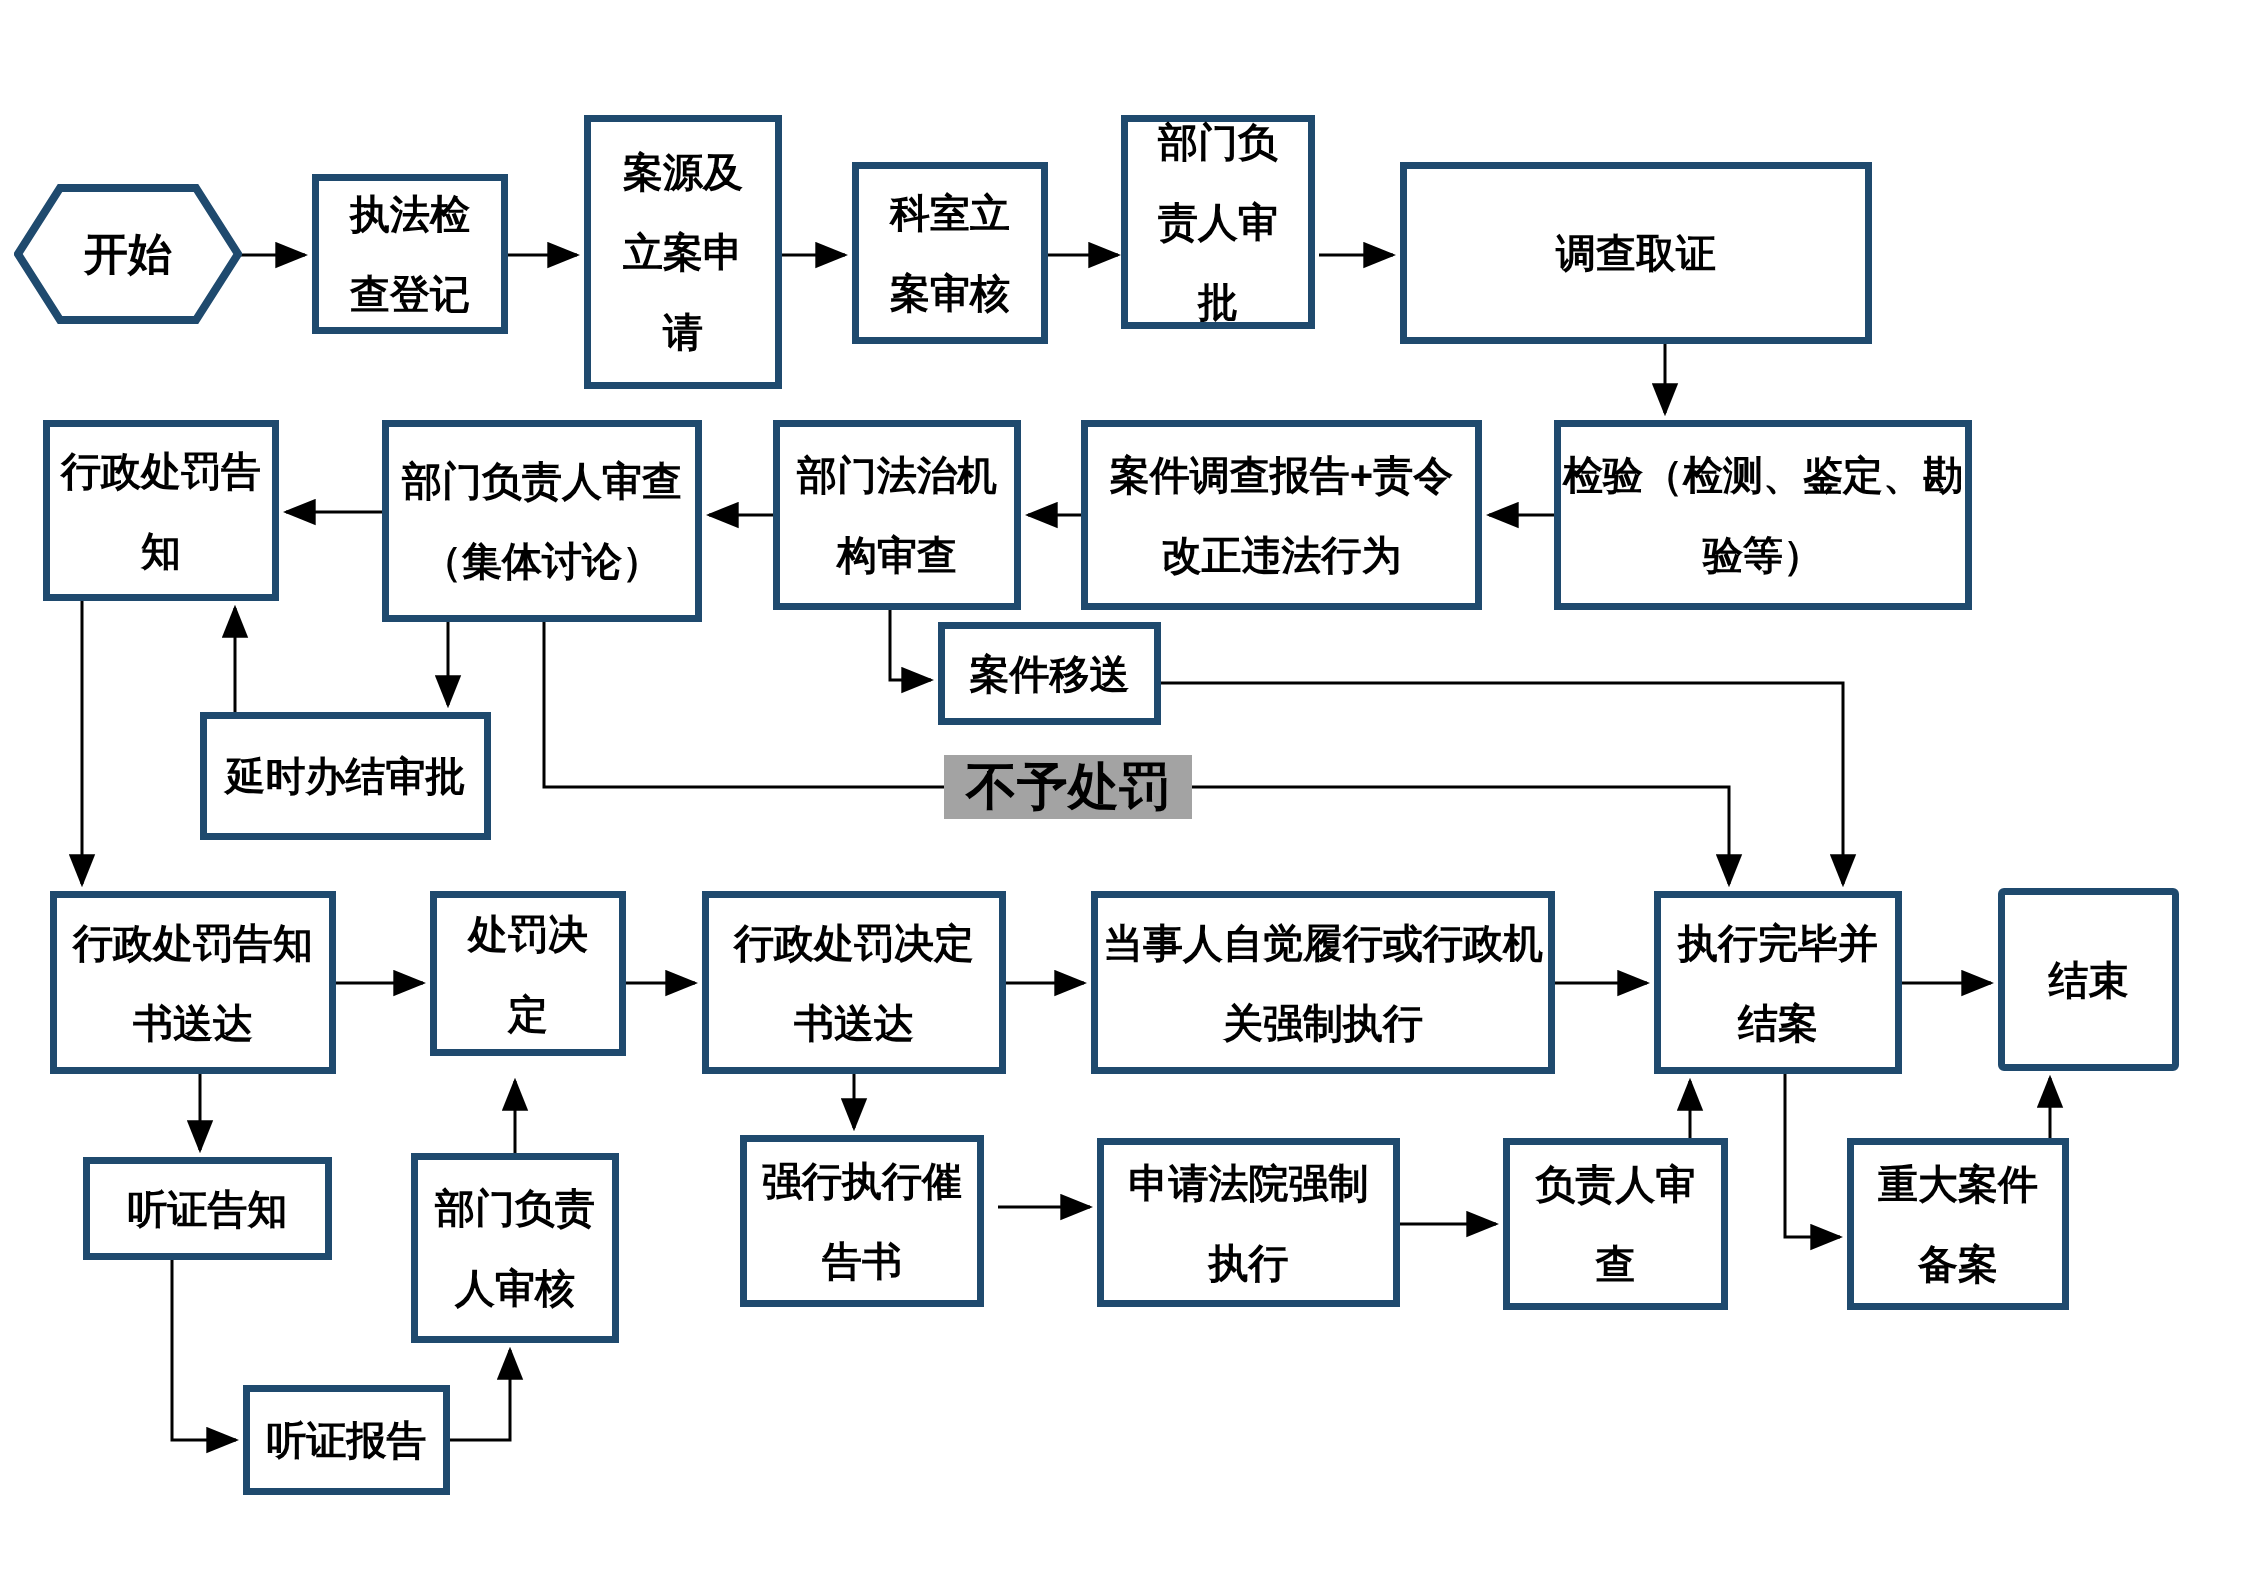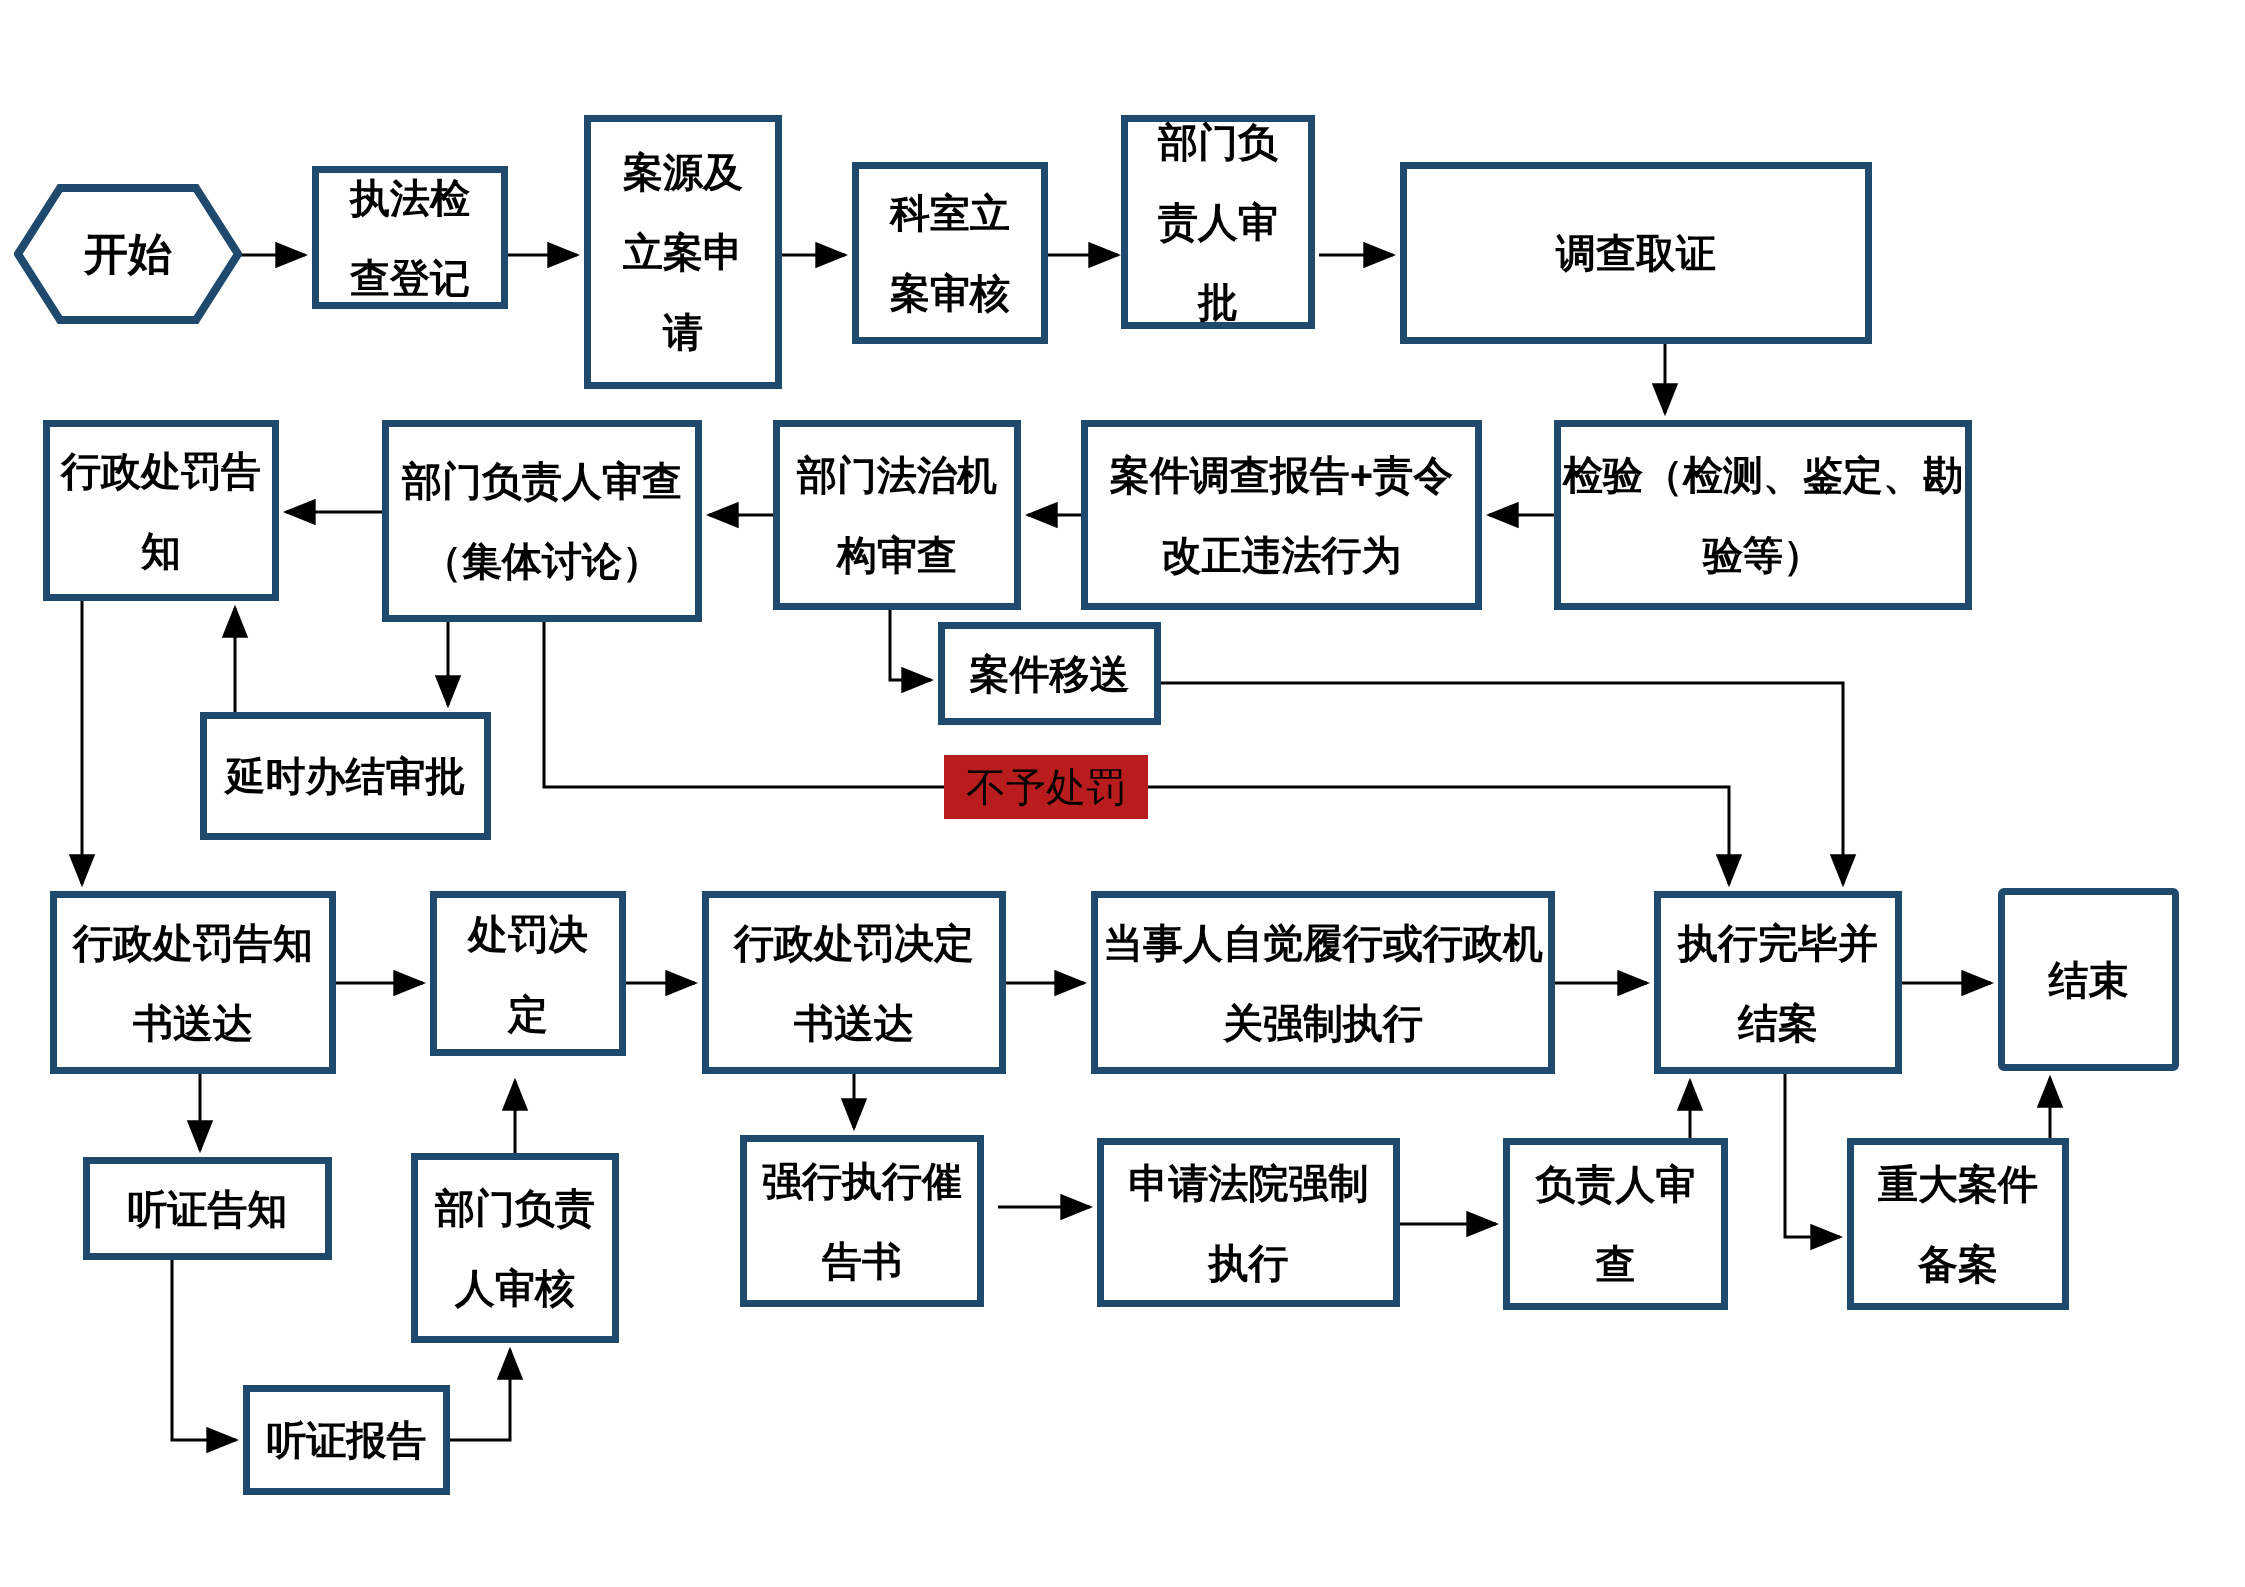--- a/index.html
+++ b/index.html
@@ -18,22 +18,22 @@
   }
   .shape-wrap{position:absolute;z-index:2;}
   .shape-wrap svg{position:absolute;left:0;top:0;}
   .shape-wrap .shape-label{
     position:absolute;left:0;top:0;right:0;bottom:0;
     display:flex;align-items:center;justify-content:center;
     font-weight:bold;font-size:44px;color:#000000;
   }
   .terminator{border-radius:6px;}
   .line-label{
-    position:absolute;z-index:3;background:#b91c1c;
-    font-weight:normal;font-size:40px;color:#000000;
+    position:absolute;z-index:3;background:#a3a3a3;
+    font-weight:bold;font-size:51px;color:#000000;
     padding:0 22px;height:64px;line-height:64px;
   }
 </style>
 </head>
 <body>
 
 <div class="canvas">
 
   <svg class="edges" width="2245" height="1587" viewBox="0 0 2245 1587">
     <defs>
@@ -74,21 +74,21 @@
     <polyline points="2050,1138 2050,1078" marker-end="url(#ah)"></polyline>
   </svg>
 
   <div class="shape-wrap" style="left:14px;top:184px;width:228px;height:140px">
     <svg width="228" height="140" viewBox="0 0 228 140">
       <polygon points="4,70 46,4 182,4 224,70 182,136 46,136" fill="#ffffff" stroke="#1f4a6e" stroke-width="8"></polygon>
     </svg>
     <span class="shape-label">开始</span>
   </div>
 
-  <div class="node" style="left:312px;top:166px;width:196px;height:143px">执法检
+  <div class="node" style="left:312px;top:174px;width:196px;height:160px">执法检
 查登记</div>
   <div class="node" style="left:584px;top:115px;width:198px;height:274px">案源及
 立案申
 请</div>
   <div class="node" style="left:852px;top:162px;width:196px;height:182px">科室立
 案审核</div>
   <div class="node" style="left:1121px;top:115px;width:194px;height:214px">部门负
 责人审
 批</div>
   <div class="node" style="left:1400px;top:162px;width:472px;height:182px">调查取证</div>

